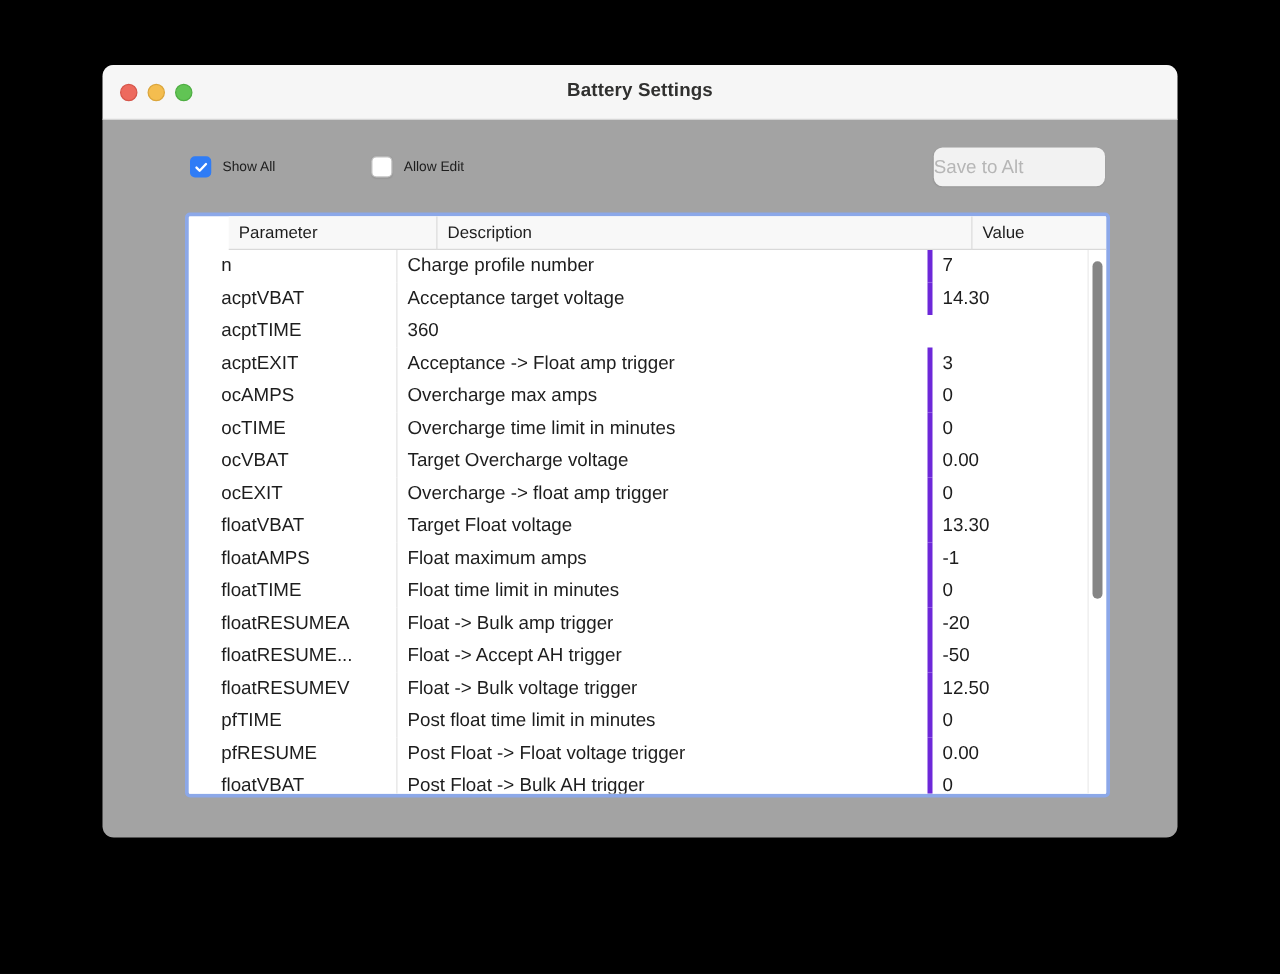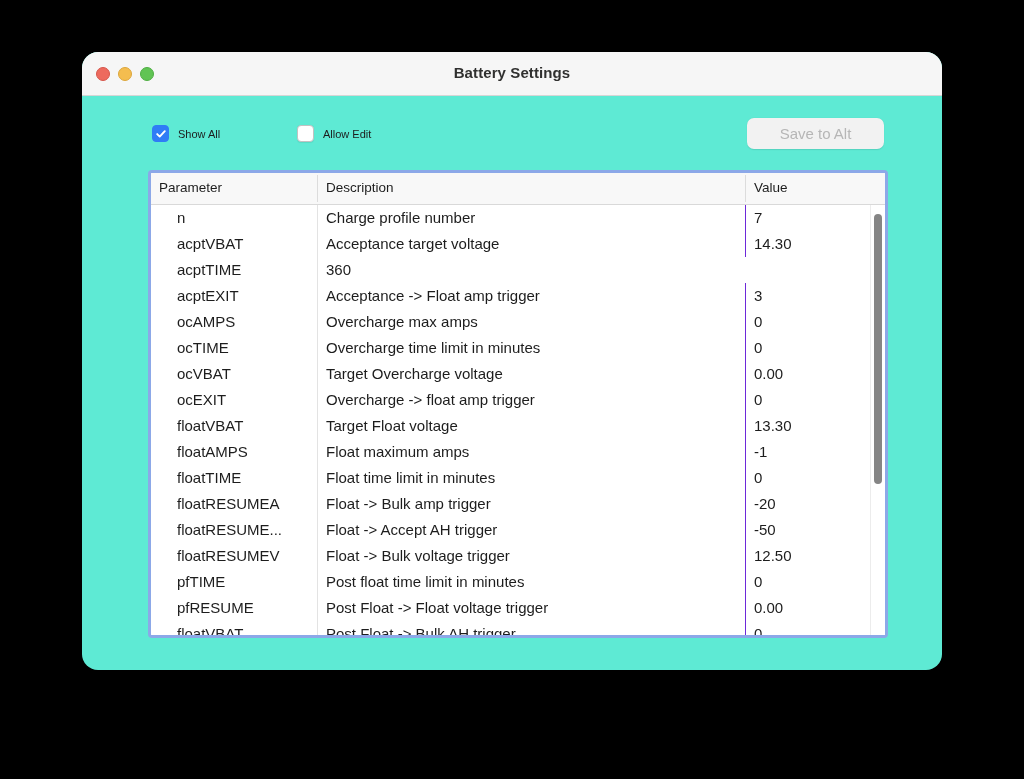--- a/index.html
+++ b/index.html
@@ -20,22 +20,22 @@
     background: #000000;
   }
 
   
   #window {
     position: absolute;
     left: 82px;
     top: 52px;
     width: 860px;
     height: 618px;
-    background: #5eead4;
-    border-radius: 16px;
+    background: #a3a3a3;
+    border-radius: 9px;
     box-shadow: 0 10px 40px rgba(0,0,0,0.55);
     overflow: hidden;
   }
 
   
   #titlebar {
     position: relative;
     height: 44px;
     background: #f6f6f6;
     border-bottom: 1px solid #d6d6d6;
@@ -117,47 +117,48 @@
     top: 22px;
     width: 137px;
     height: 31px;
     border-radius: 7px;
     background: #f2f2f2;
     border: none;
     box-shadow: 0 0.5px 1.2px rgba(0,0,0,0.10);
     color: #b6b6b6;
     font-size: 15px;
     font-family: "Liberation Sans", sans-serif;
-    text-align: center;
+    text-align: left;
     line-height: 31px;
     cursor: default;
   }
 
   
   #table-wrap {
     position: absolute;
     left: 66px;
     top: 118px;
     width: 740px;
     height: 468px;
     border: 3px solid #8ca8e8;
     border-radius: 4px;
     box-sizing: border-box;
     background: #ffffff;
     overflow: hidden;
   }
   #table-header {
     display: flex;
-    height: 32px;
+    height: 27px;
     background: #f8f8f8;
     border-bottom: 1px solid #d9d9d9;
     box-sizing: border-box;
     align-items: center;
     font-size: 13.5px;
     color: #1d1d1d;
+    margin-left: 32px;
   }
   .hcell {
     box-sizing: border-box;
     padding-left: 8px;
     height: 27px;
     line-height: 26px;
     overflow: hidden;
     white-space: nowrap;
   }
   .hcell.param { width: 167px; border-right: 1px solid #dcdcdc; }
@@ -186,21 +187,21 @@
     text-overflow: clip;
   }
   .cell.param {
     width: 167px;
     padding-left: 26px;
     border-right: 1px solid #e3e3e3;
   }
   .cell.desc {
     width: 428px;
     padding-left: 8px;
-    border-right: 1px solid #6d28d9;
+    border-right: 4px solid #6d28d9;
   }
   .cell.value {
     flex: 1;
     padding-left: 8px;
   }
 
   
   #scrollbar-track {
     position: absolute;
     right: 0px;

